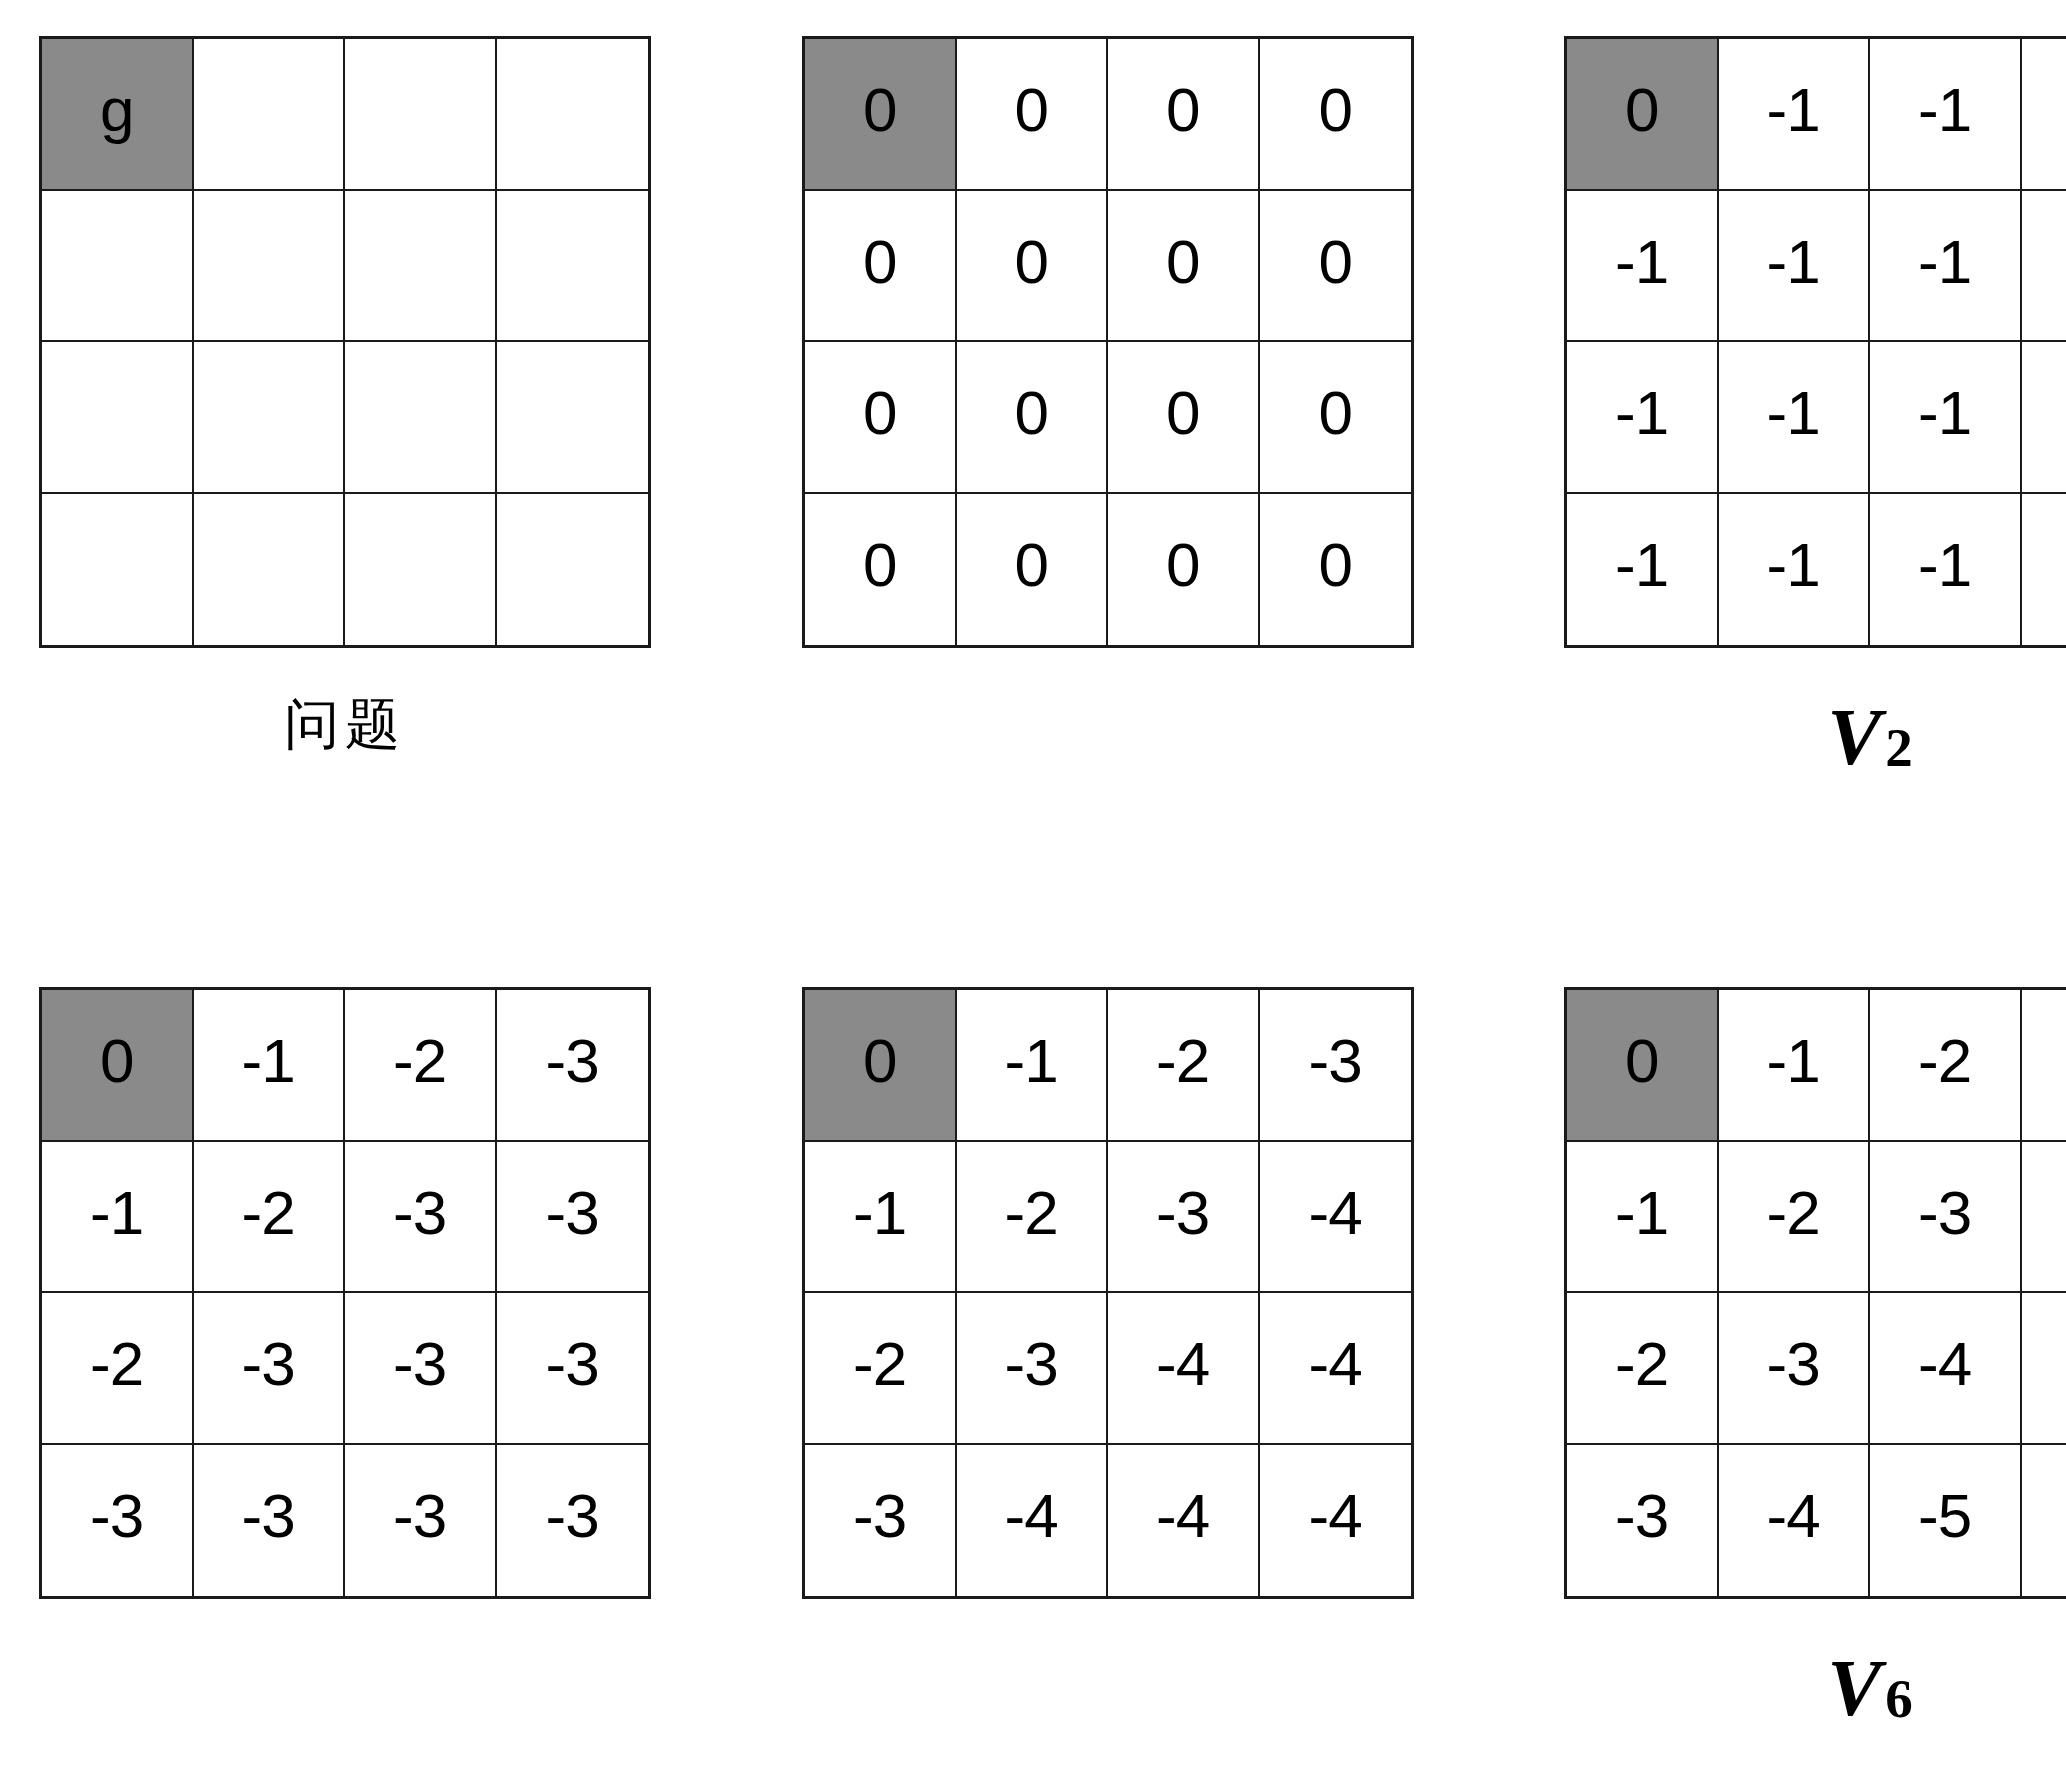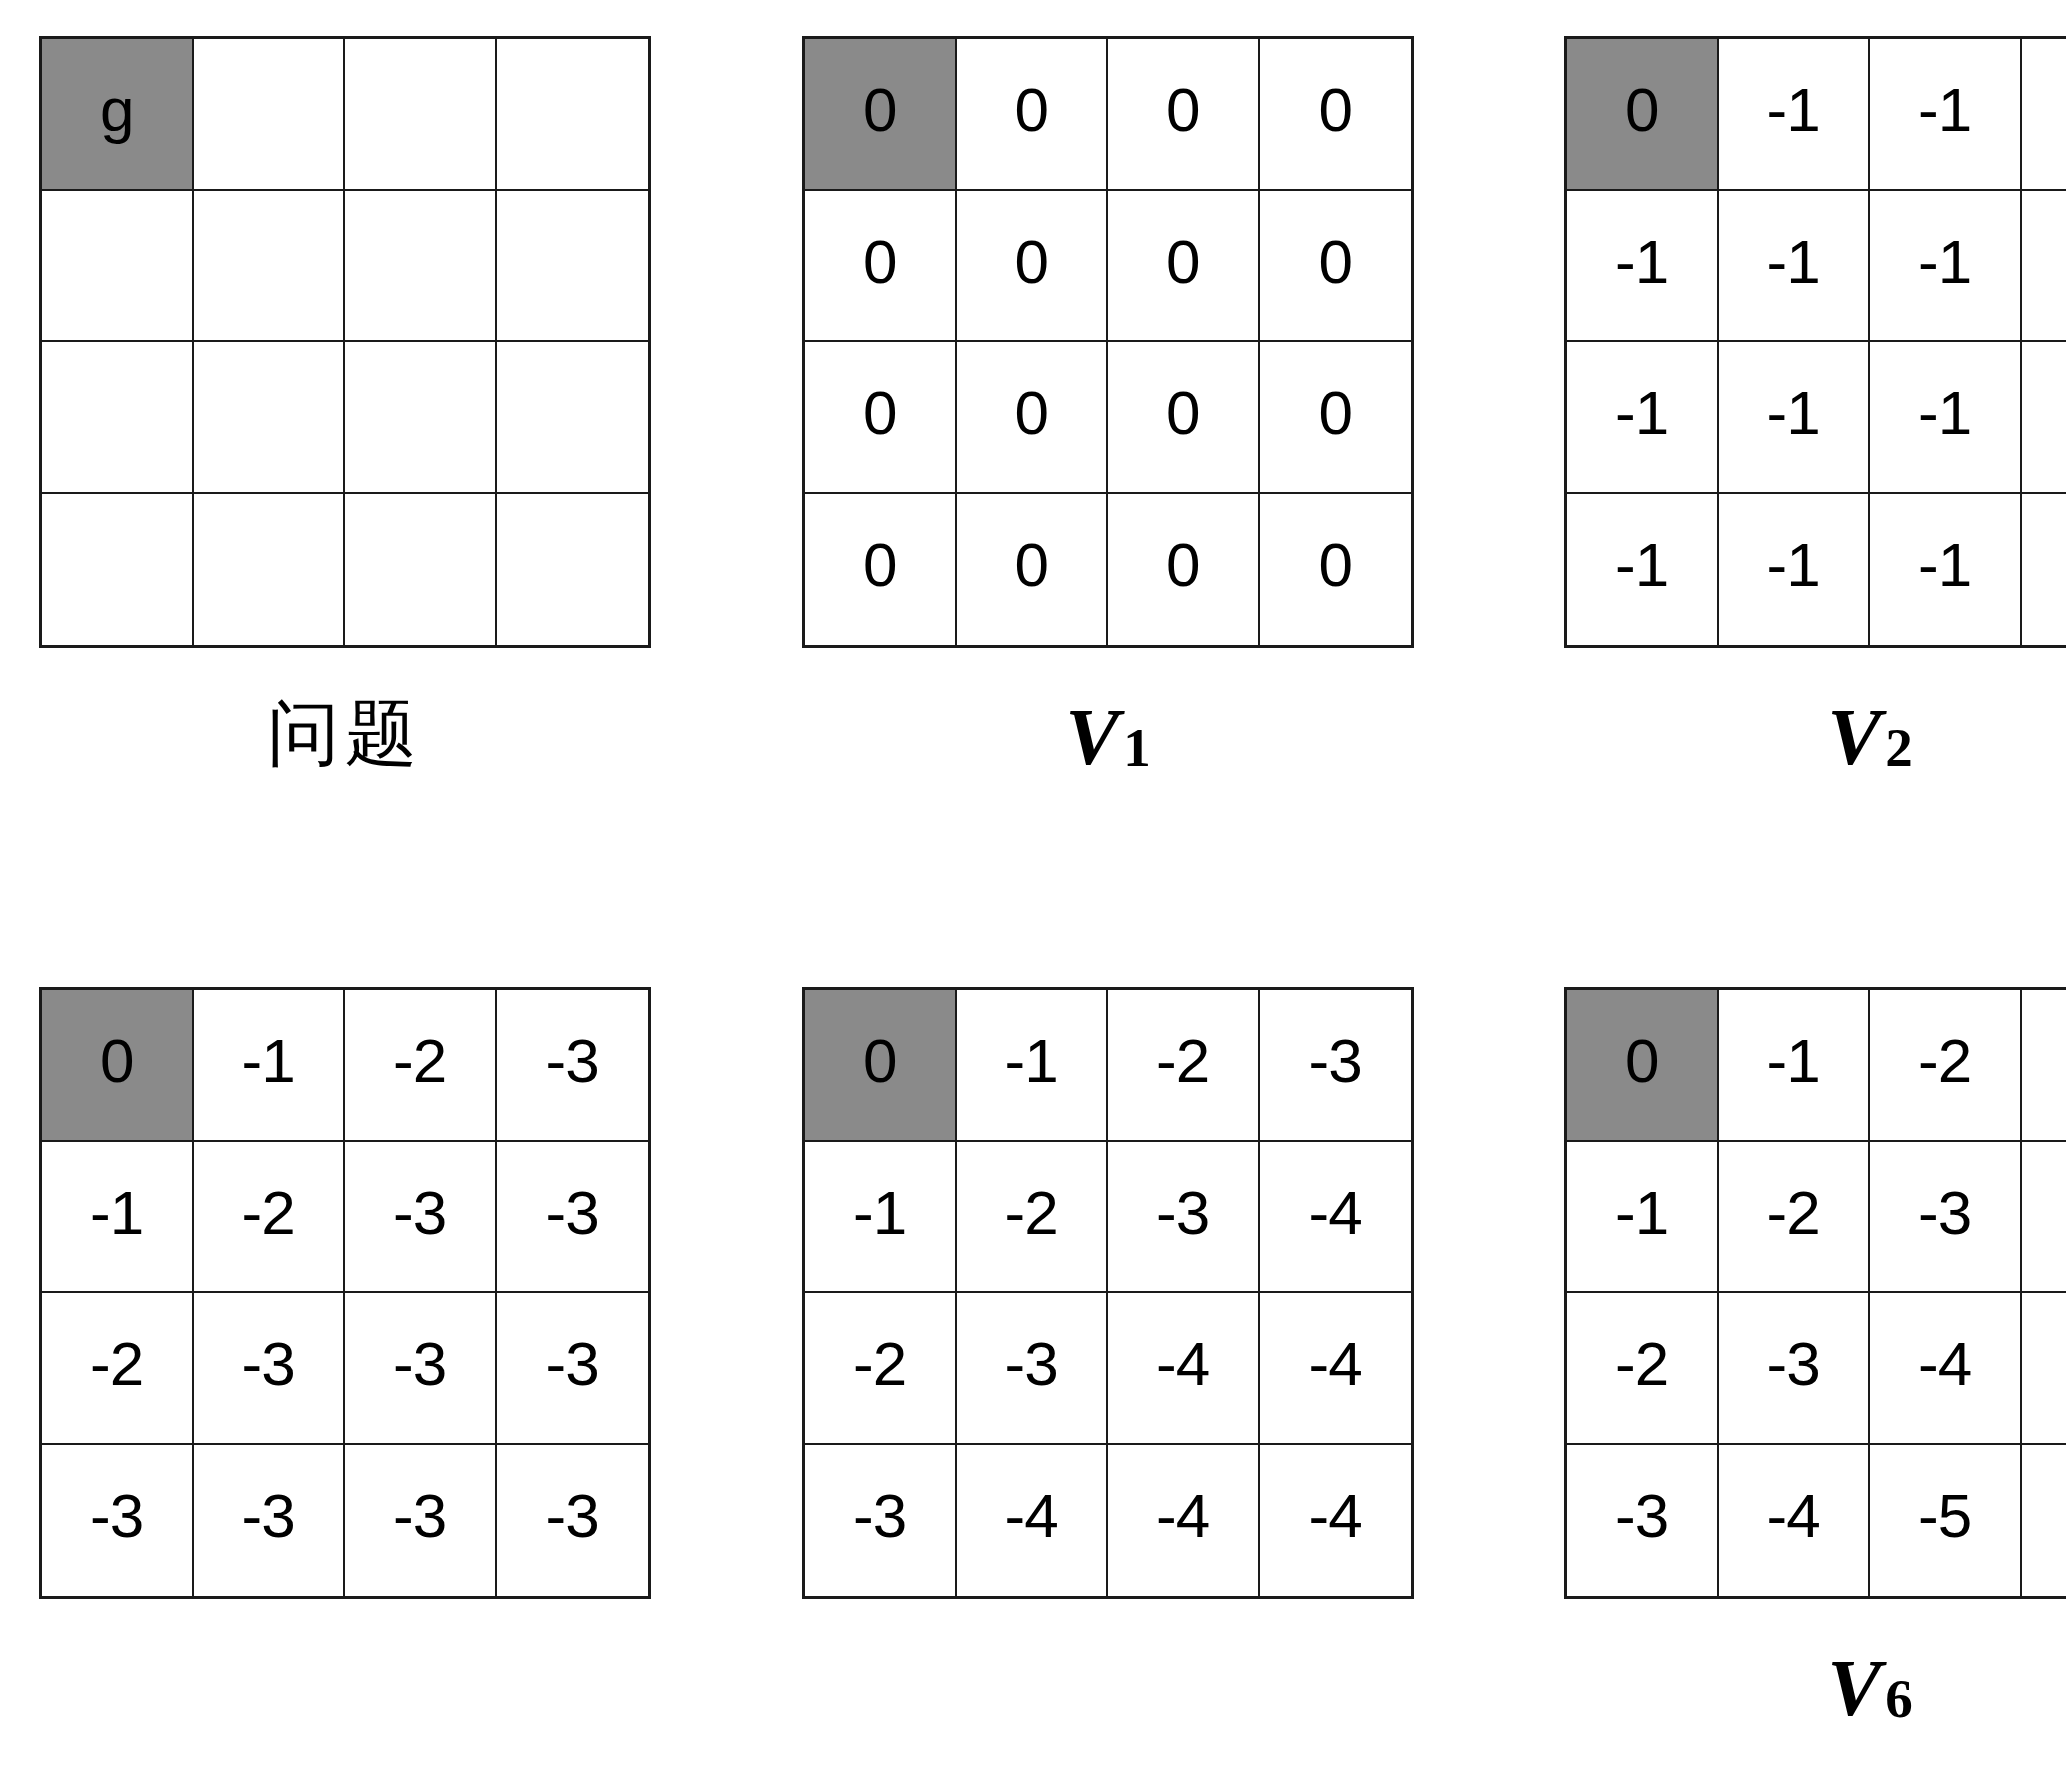--- a/index.html
+++ b/index.html
@@ -89,21 +89,21 @@
     font-style: normal;
     font-weight: bold;
     font-size: 55px;
     line-height: 1;
     vertical-align: sub;
     margin-left: 4.1px;
   }
   .caption .cjk {
     font-family: "DejaVu Serif", "Liberation Serif", serif;
     font-weight: normal;
-    font-size: 72px;
+    font-size: 55px;
     line-height: 1;
     letter-spacing: 5.8px;
   }
 </style>
 </head>
 <body>
 
 <div id="canvas">
     <div class="panel" style="left: 39px; top: 36px;">
       <div class="grid">
@@ -202,21 +202,20 @@
         <div class="cell row-last">
           <span class="cell-value">0</span>
         </div>
         <div class="cell row-last">
           <span class="cell-value">0</span>
         </div>
         <div class="cell col-last row-last">
           <span class="cell-value">0</span>
         </div>
       </div>
-      <div class="caption"><span class="sym">V</span><span class="sub">1</span></div>
     </div>
     <div class="panel" style="left: 1564px; top: 36px;">
       <div class="grid">
         <div class="cell shaded">
           <span class="cell-value">0</span>
         </div>
         <div class="cell">
           <span class="cell-value">-1</span>
         </div>
         <div class="cell">

